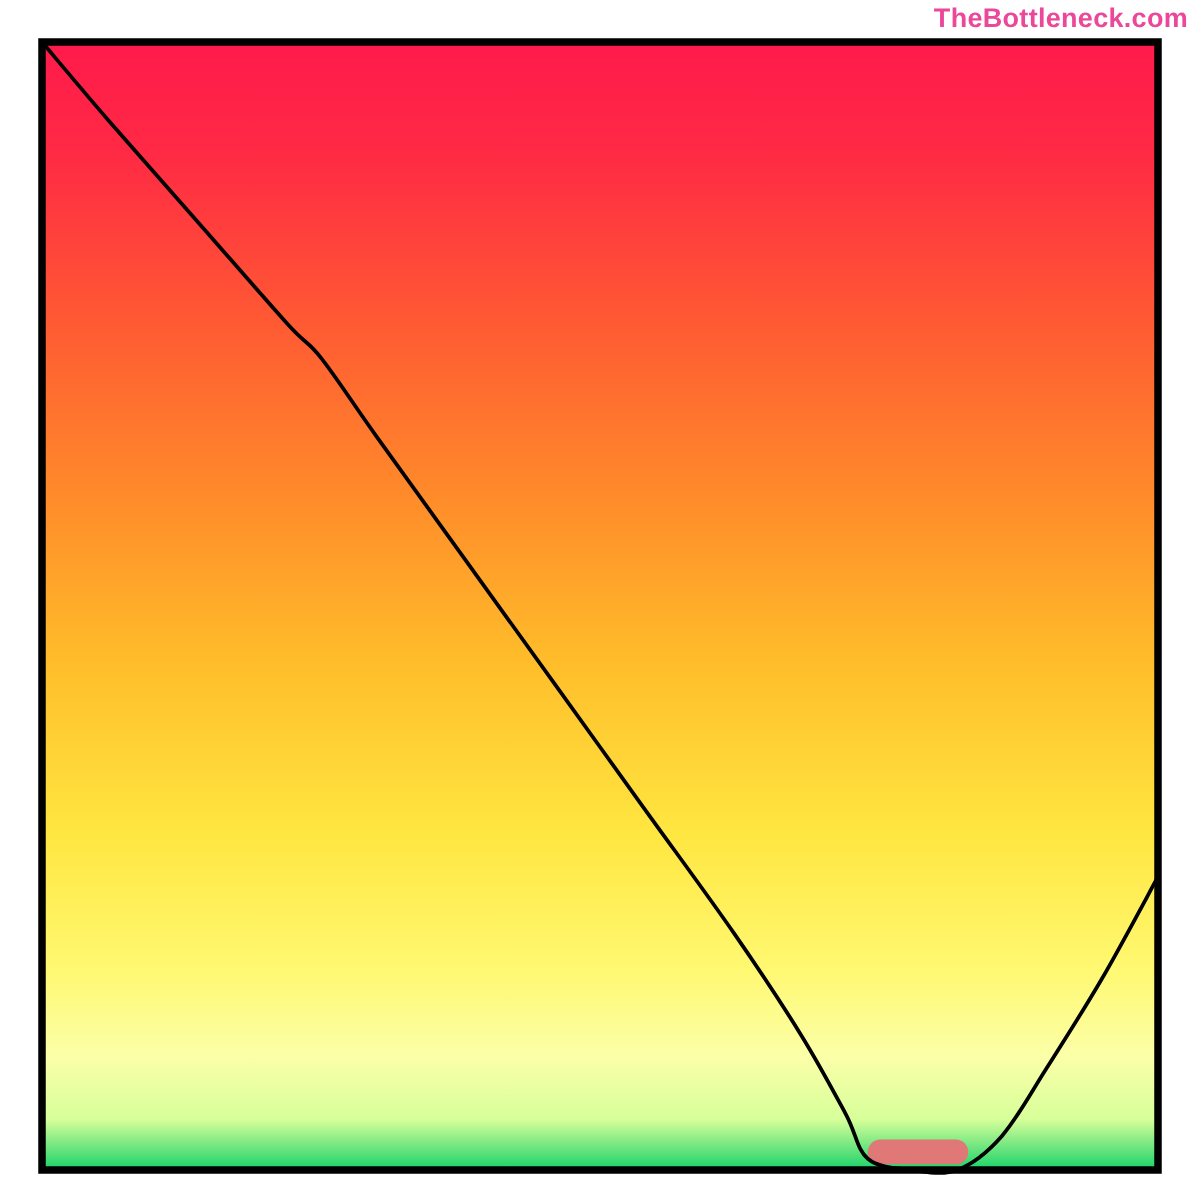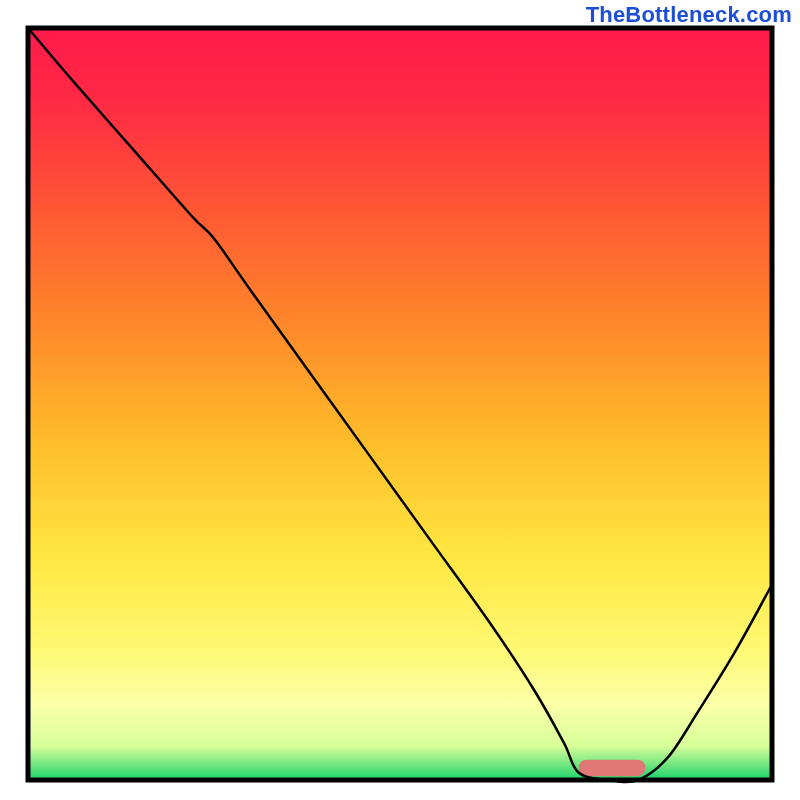--- a/index.html
+++ b/index.html
@@ -13,23 +13,23 @@
   .frame {
     position: relative;
     width: 800px;
     height: 800px;
     box-sizing: border-box;
   }
   .watermark {
     position: absolute;
     top: 2px;
     right: 8px;
-    font-size: 22px;
+    font-size: 18px;
     font-weight: 600;
-    color: #1d4ed8;
+    color: #ec4899;
     letter-spacing: 0.2px;
     z-index: 50;
   }
   svg {
     display: block;
   }
 </style>
 </head>
 <body>
 

